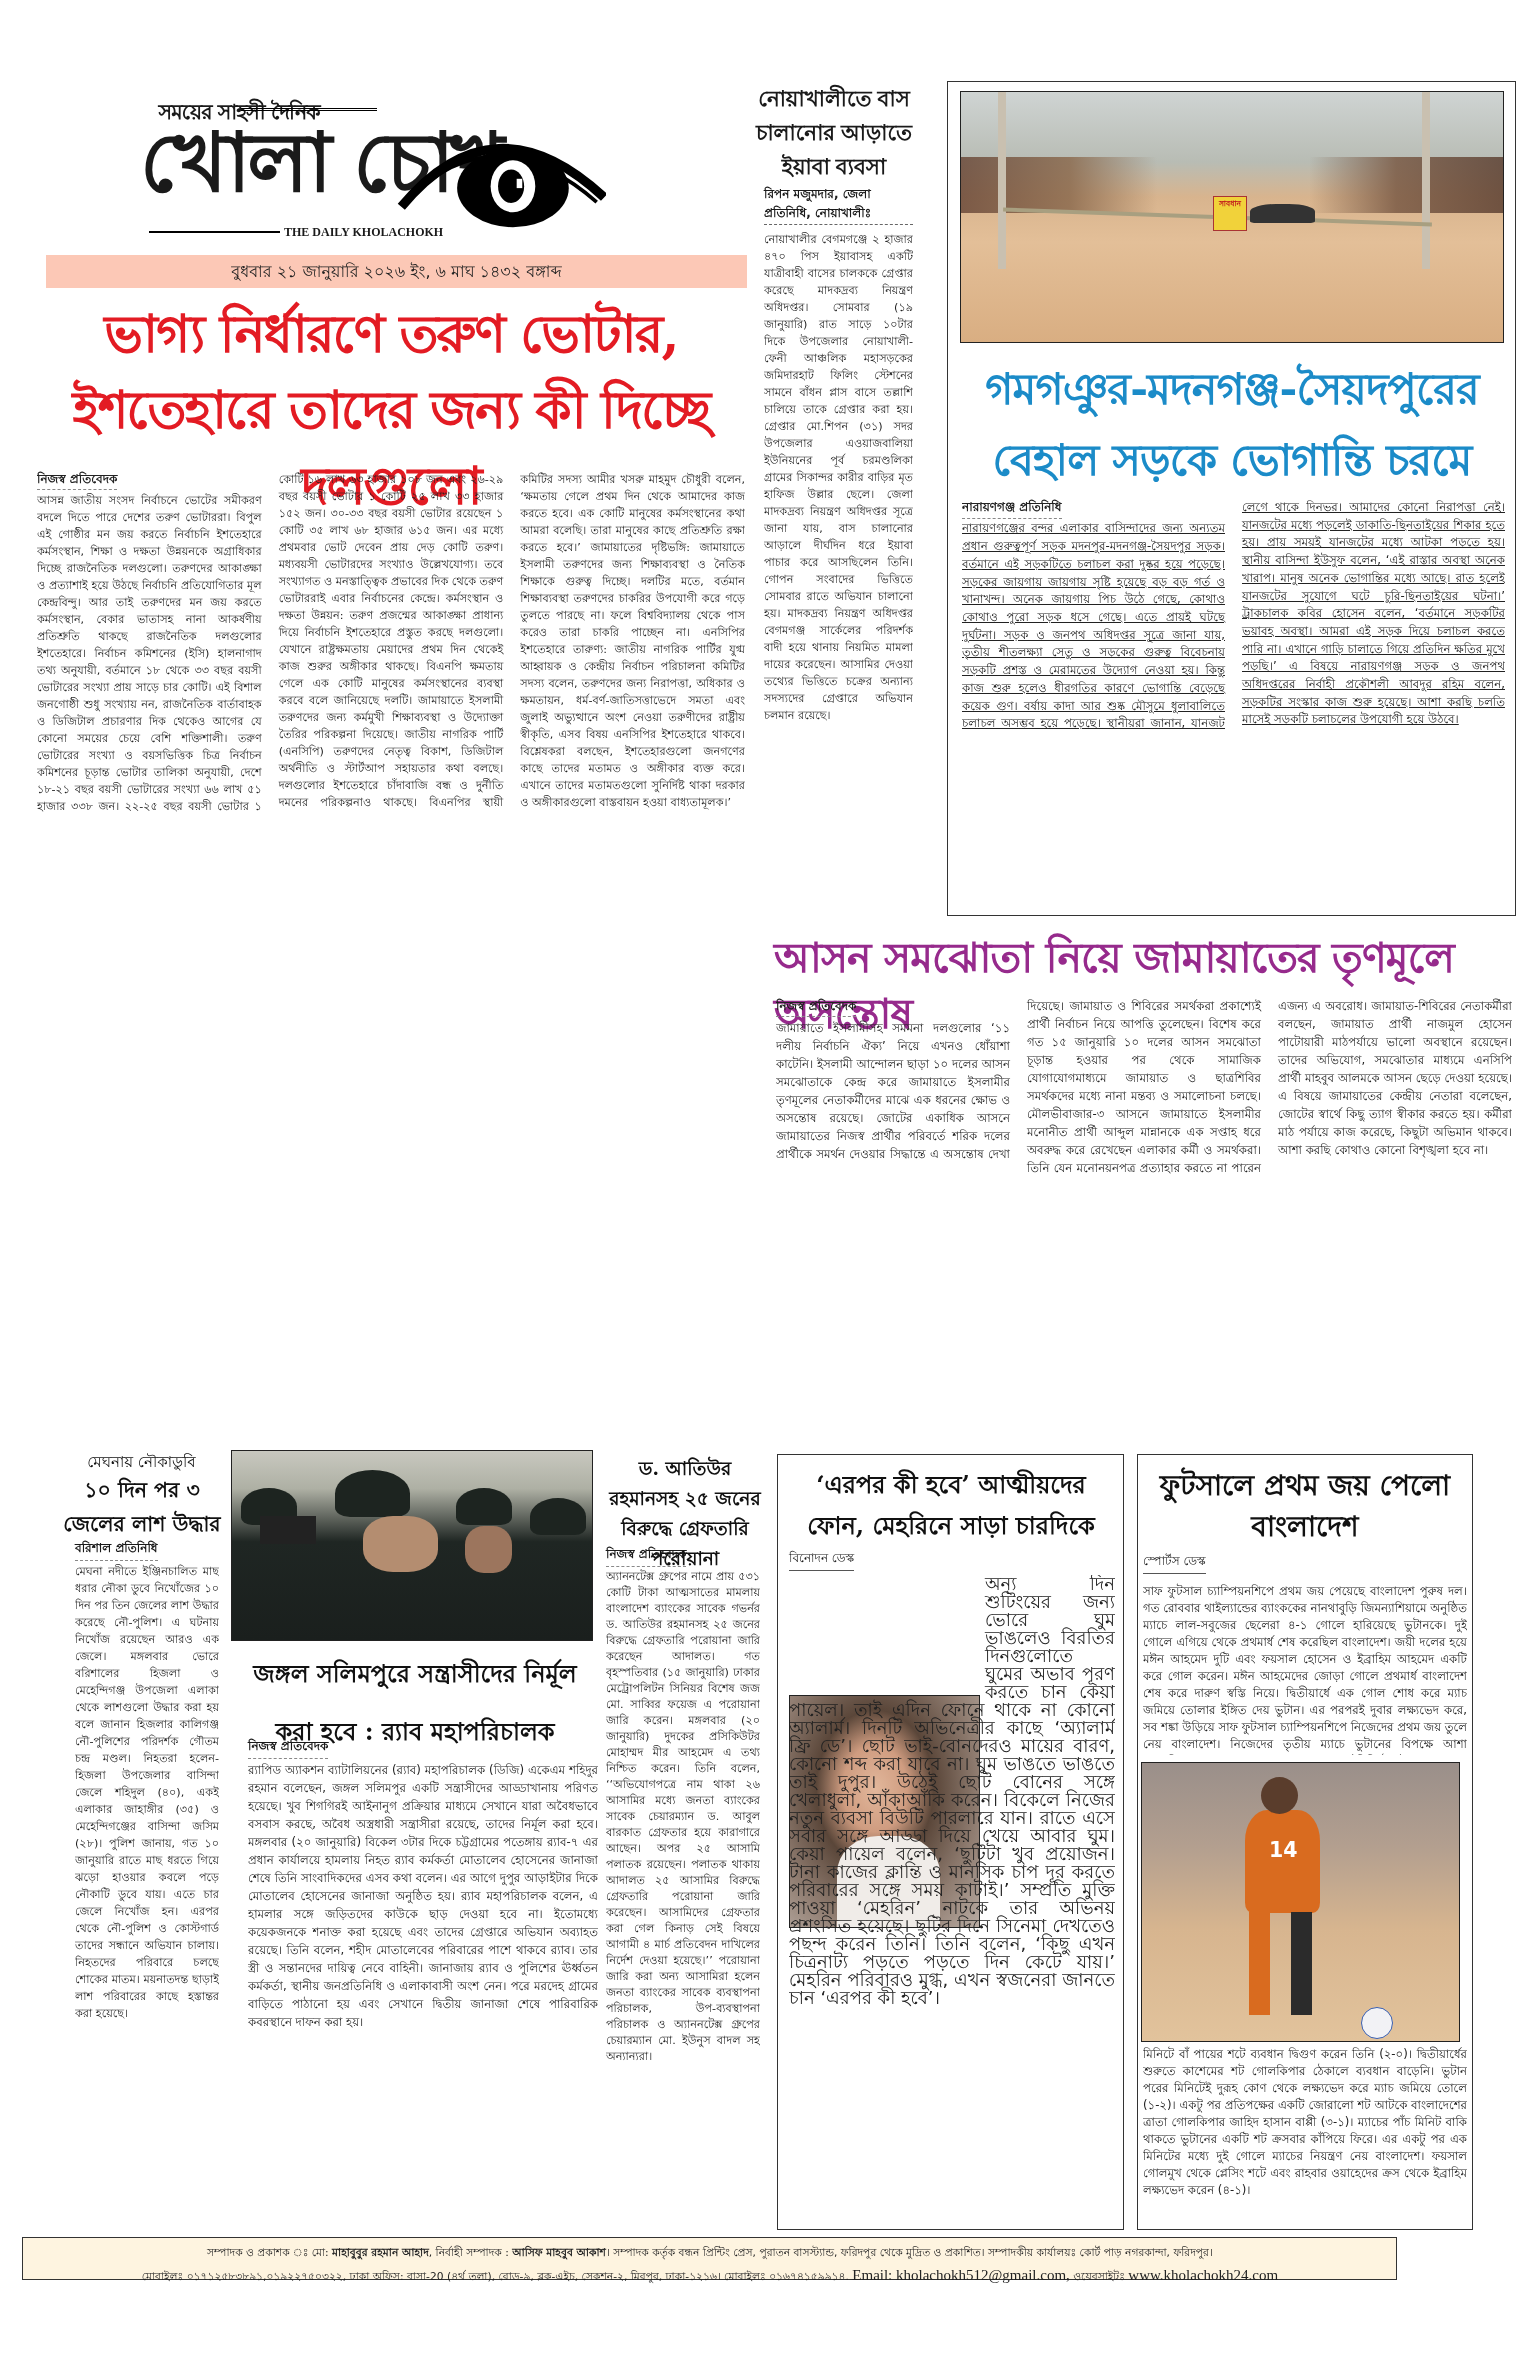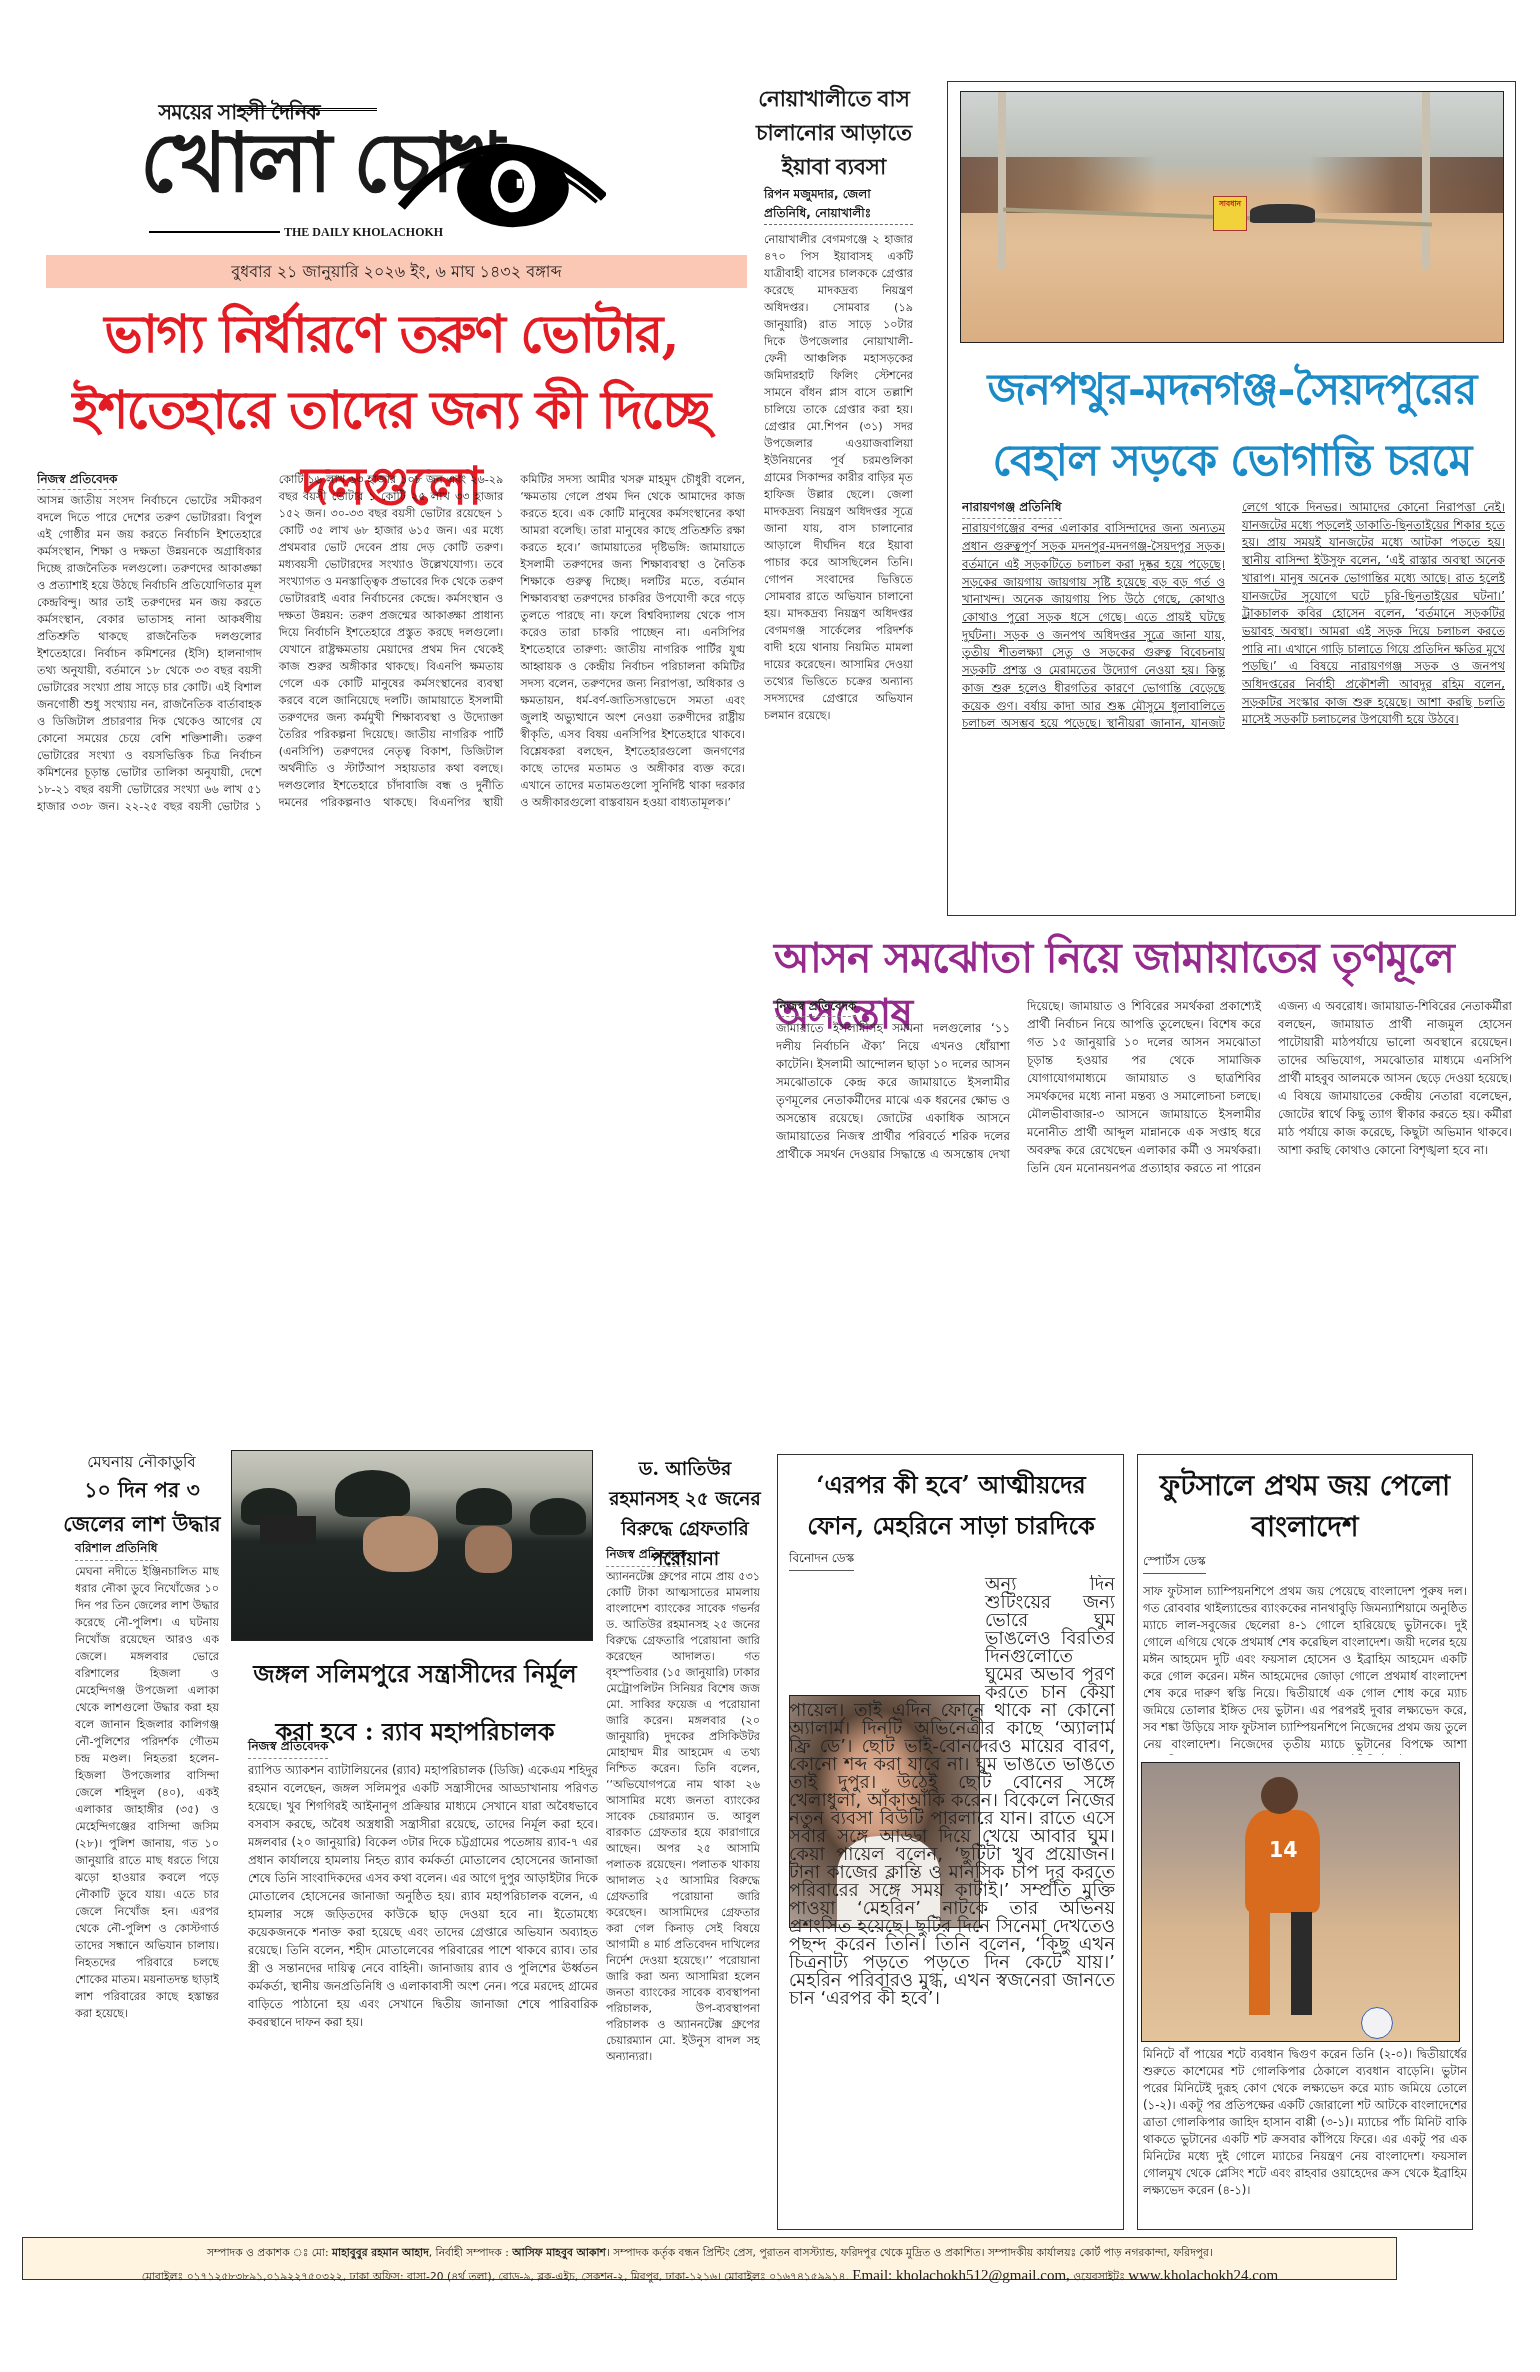--- a/index.html
+++ b/index.html
@@ -78,21 +78,21 @@
 
 <div class="boxed road-box"></div>
 <div class="photo" style="left:960px; top:91px; width:544px; height:252px; border:0.9px solid #222; background:linear-gradient(180deg,#cfd4d3 0%,#b8bcb4 28%,#d8b48e 42%,#e3bf98 60%,#d9ae82 100%);">
   <div style="position:absolute; left:0; top:65px; width:544px; height:56px; background:linear-gradient(90deg,#6b4a3a 0%,#8b6a4e 20%,transparent 36%,transparent 64%,#7a5a45 80%,#5c4032 100%); opacity:.85;"></div>
   <div style="position:absolute; left:37px; top:0; width:7.5px; height:177px; background:#c9c0b0;"></div>
   <div style="position:absolute; left:461px; top:0; width:7.5px; height:177px; background:#c9c0b0;"></div>
   <div style="position:absolute; left:42px; top:123px; width:429px; height:3.7px; background:#a89f80; transform:rotate(2deg);"></div>
   <div style="position:absolute; left:252px; top:104px; width:34px; height:35px; background:#f1d23a; border:0.9px solid #a33; color:#c0161b; font-size:7.5px; font-weight:bold; text-align:center; line-height:13px;">সাবধান</div>
   <div style="position:absolute; left:289px; top:112px; width:65px; height:18.6px; background:#333; border-radius:40% 40% 10% 10%;"></div>
 </div>
-<div class="abs road-head">জনপথুর-মদনগঞ্জ-সৈয়দপুরের বেহাল সড়কে ভোগান্তি চরমে</div>
+<div class="abs road-head">গমগঞুর-মদনগঞ্জ-সৈয়দপুরের বেহাল সড়কে ভোগান্তি চরমে</div>
 <div class="abs" style="left:962px; top:499px; width:543px; height:410px;">
   <div class="body-text cols-2" style="height:410px; font-size:11.7px; line-height:17.7px;">
     <span class="byline">নারায়ণগঞ্জ প্রতিনিধি</span><br>
     <span>নারায়ণগঞ্জের বন্দর এলাকার বাসিন্দাদের জন্য অন্যতম প্রধান গুরুত্বপূর্ণ সড়ক মদনপুর-মদনগঞ্জ-সৈয়দপুর সড়ক। বর্তমানে এই সড়কটিতে চলাচল করা দুষ্কর হয়ে পড়েছে। সড়কের জায়গায় জায়গায় সৃষ্টি হয়েছে বড় বড় গর্ত ও খানাখন্দ। অনেক জায়গায় পিচ উঠে গেছে, কোথাও কোথাও পুরো সড়ক ধসে গেছে। এতে প্রায়ই ঘটছে দুর্ঘটনা। সড়ক ও জনপথ অধিদপ্তর সূত্রে জানা যায়, তৃতীয় শীতলক্ষ্যা সেতু ও সড়কের গুরুত্ব বিবেচনায় সড়কটি প্রশস্ত ও মেরামতের উদ্যোগ নেওয়া হয়। কিন্তু কাজ শুরু হলেও ধীরগতির কারণে ভোগান্তি বেড়েছে কয়েক গুণ। বর্ষায় কাদা আর শুষ্ক মৌসুমে ধুলাবালিতে চলাচল অসম্ভব হয়ে পড়েছে। স্থানীয়রা জানান, যানজট লেগে থাকে দিনভর। আমাদের কোনো নিরাপত্তা নেই। যানজটের মধ্যে পড়লেই ডাকাতি-ছিনতাইয়ের শিকার হতে হয়। প্রায় সময়ই যানজটের মধ্যে আটকা পড়তে হয়। স্থানীয় বাসিন্দা ইউসুফ বলেন, ‘এই রাস্তার অবস্থা অনেক খারাপ। মানুষ অনেক ভোগান্তির মধ্যে আছে। রাত হলেই যানজটের সুযোগে ঘটে চুরি-ছিনতাইয়ের ঘটনা।’ ট্রাকচালক কবির হোসেন বলেন, ‘বর্তমানে সড়কটির ভয়াবহ অবস্থা। আমরা এই সড়ক দিয়ে চলাচল করতে পারি না। এখানে গাড়ি চালাতে গিয়ে প্রতিদিন ক্ষতির মুখে পড়ছি।’ এ বিষয়ে নারায়ণগঞ্জ সড়ক ও জনপথ অধিদপ্তরের নির্বাহী প্রকৌশলী আবদুর রহিম বলেন, সড়কটির সংস্কার কাজ শুরু হয়েছে। আশা করছি চলতি মাসেই সড়কটি চলাচলের উপযোগী হয়ে উঠবে।</span>
   </div>
 </div>
 
 <div class="abs jamaat-head">আসন সমঝোতা নিয়ে জামায়াতের তৃণমূলে অসন্তোষ</div>
 <div class="abs" style="left:776px; top:997px; width:736px; height:438px;">
   <div class="body-text cols-3" style="height:438px; font-size:11.7px; line-height:18px;">

